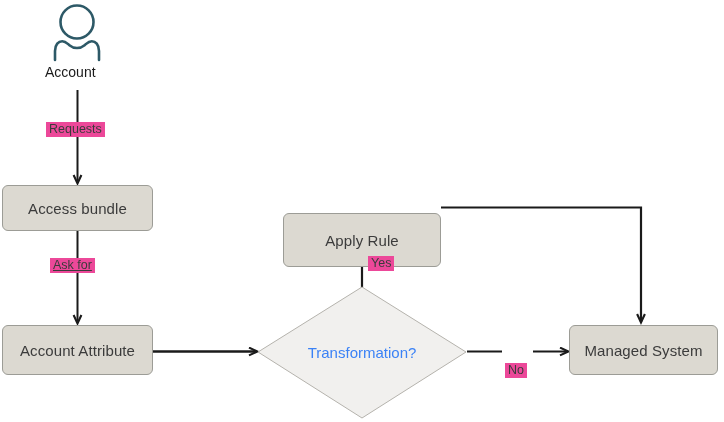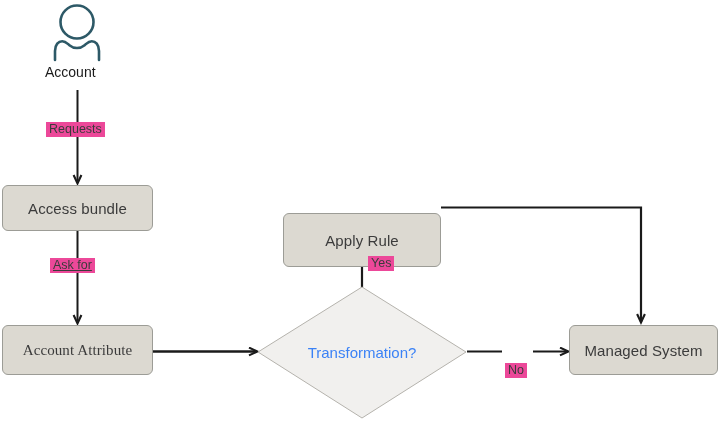--- a/index.html
+++ b/index.html
@@ -110,21 +110,21 @@
     <g>
       <circle cx="77" cy="22" r="16.5" fill="none" stroke="#2d5967" stroke-width="2.6"></circle>
       <path d="M 55 60 L 55 51 C 55 44.5 58.6 41.2 62.2 41.2 C 65.5 41.2 67.2 43.4 69.4 45.2 C 71.6 47 73.8 48 77 48 C 80.2 48 82.4 47 84.6 45.2 C 86.8 43.4 88.5 41.2 91.8 41.2 C 95.4 41.2 99 44.5 99 51 L 99 60" fill="none" stroke="#2d5967" stroke-width="2.6" stroke-linecap="round" stroke-linejoin="round"></path>
     </g>
   </svg>
 
   <div class="actor-label" style="left:45px; top:64px;">Account</div>
 
   <div class="node-box" style="left:2px; top:185px; width:151px; height:46px;">Access bundle</div>
 
-  <div class="node-box" style="left:2px; top:325px; width:151px; height:50px;font-family:Liberation Serif, serif;">Account Attribute</div>
+  <div class="node-box" style="left:2px; top:325px; width:151px; height:50px;">Account Attribute</div>
 
   <div class="diamond-label" style="left:362px; top:352px;">Transformation?</div>
 
   <div class="node-box" style="left:283px; top:185px; width:158px; height:54px;margin-top:28px;">Apply Rule</div>
 
   <div class="node-box" style="left:569px; top:325px; width:149px; height:50px;">Managed System</div>
 
   <div class="edge-label" style="left:46px; top:122px;">Requests</div>
 
   <div class="edge-label" style="left:50px; top:258px;text-decoration:underline;">Ask for</div>

